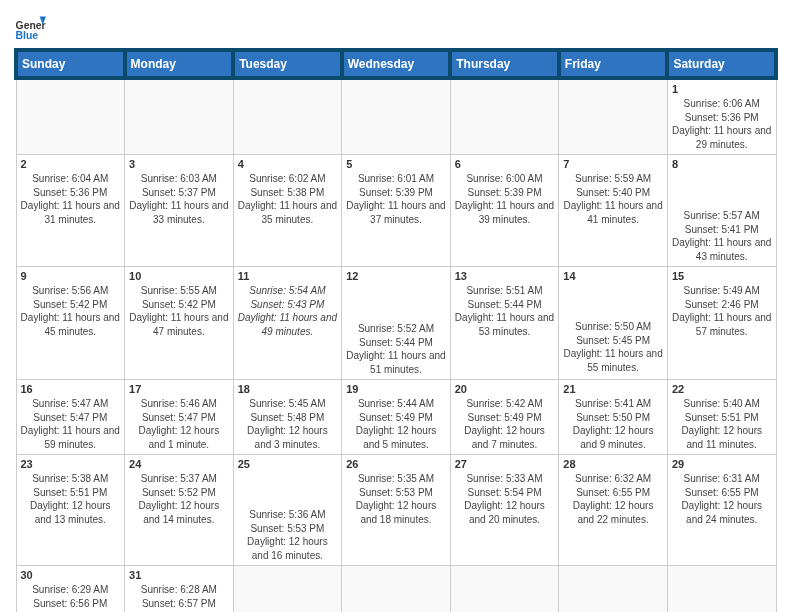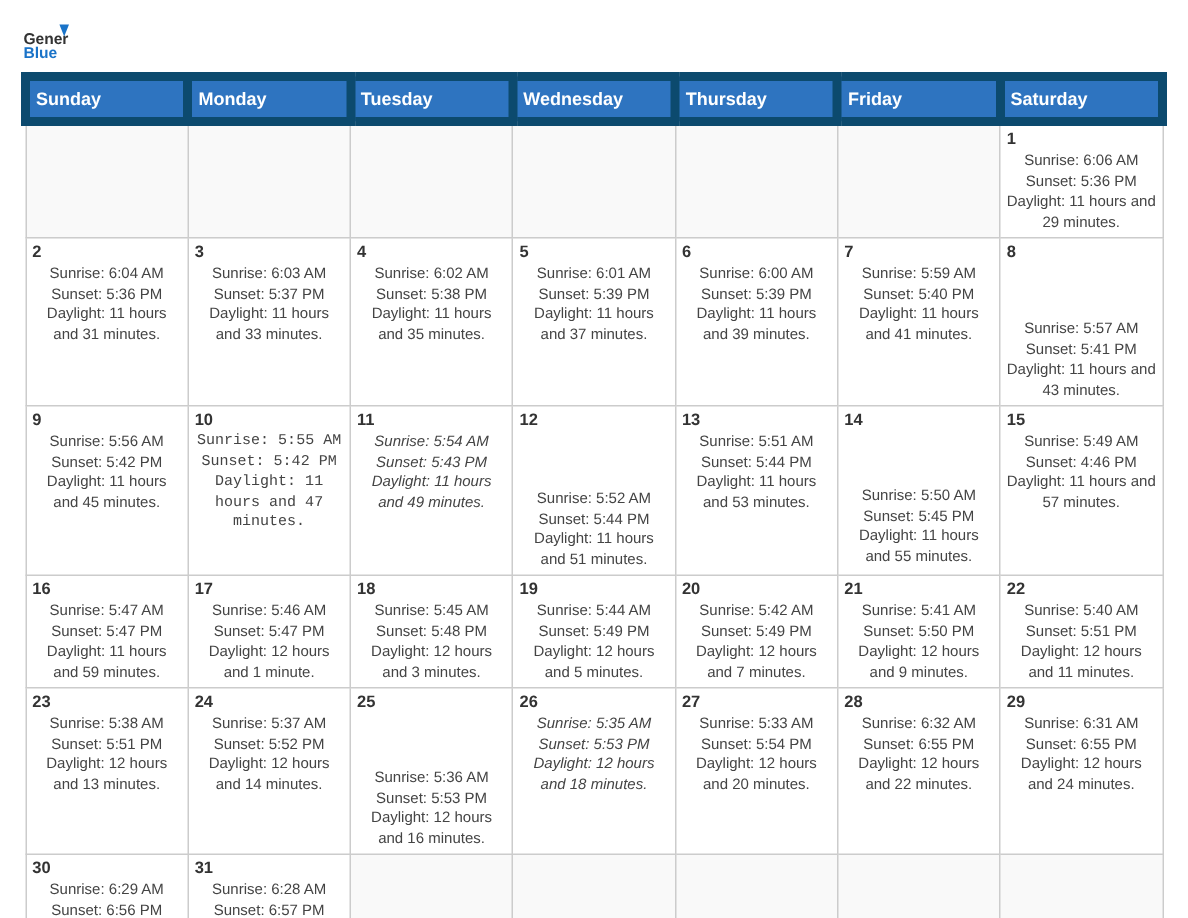--- a/index.html
+++ b/index.html
@@ -49,21 +49,21 @@
       margin-top: 6px;
       table-layout: fixed;
     }
     .calendar thead tr th {
       background-color: #2e74c0;
       color: #fff;
       font-size: 12px;
       font-weight: bold;
       padding: 5px 4px;
       text-align: left;
-      border: 6px solid #0c4a6e;
+      border: 4px solid #0c4a6e;
     }
     .calendar tbody tr td {
       border: 1px solid #ccc;
       vertical-align: top;
       padding: 3px 4px;
       font-size: 9.5px;
       color: #333;
       height: 72px;
       width: calc(100% / 7);
     }
@@ -175,21 +175,21 @@
         </tr>
         <tr>
           <td>
             <span class="cell-date">9</span>
             <div class="cell-info" style="white-space: pre-line;">Sunrise: 5:56 AM
 Sunset: 5:42 PM
 Daylight: 11 hours and 45 minutes.</div>
           </td>
           <td>
             <span class="cell-date">10</span>
-            <div class="cell-info" style="white-space: pre-line; font-family: Liberation Mono, monospace;">Sunrise: 5:55 AM
+            <div class="cell-info" style="white-space: pre-line;">Sunrise: 5:55 AM
 Sunset: 5:42 PM
 Daylight: 11 hours and 47 minutes.</div>
           </td>
           <td>
             <span class="cell-date">11</span>
             <div class="cell-info" style="white-space: pre-line; font-style: italic;">Sunrise: 5:54 AM
 Sunset: 5:43 PM
 Daylight: 11 hours and 49 minutes.</div>
           </td>
           <td>
@@ -206,21 +206,21 @@
           </td>
           <td>
             <span class="cell-date">14</span>
             <div class="cell-info" style="white-space: pre-line; margin-top: 38px;">Sunrise: 5:50 AM
 Sunset: 5:45 PM
 Daylight: 11 hours and 55 minutes.</div>
           </td>
           <td>
             <span class="cell-date">15</span>
             <div class="cell-info" style="white-space: pre-line;">Sunrise: 5:49 AM
-Sunset: 4:46 PM
+Sunset: 2:46 PM
 Daylight: 11 hours and 57 minutes.</div>
           </td>
         </tr>
         <tr>
           <td>
             <span class="cell-date">16</span>
             <div class="cell-info" style="white-space: pre-line;">Sunrise: 5:47 AM
 Sunset: 5:47 PM
 Daylight: 11 hours and 59 minutes.</div>
           </td>
@@ -275,21 +275,21 @@
 Daylight: 12 hours and 14 minutes.</div>
           </td>
           <td>
             <span class="cell-date">25</span>
             <div class="cell-info" style="white-space: pre-line; margin-top: 38px;">Sunrise: 5:36 AM
 Sunset: 5:53 PM
 Daylight: 12 hours and 16 minutes.</div>
           </td>
           <td>
             <span class="cell-date">26</span>
-            <div class="cell-info" style="white-space: pre-line; font-style: italic;">Sunrise: 5:35 AM
+            <div class="cell-info" style="white-space: pre-line;">Sunrise: 5:35 AM
 Sunset: 5:53 PM
 Daylight: 12 hours and 18 minutes.</div>
           </td>
           <td>
             <span class="cell-date">27</span>
             <div class="cell-info" style="white-space: pre-line;">Sunrise: 5:33 AM
 Sunset: 5:54 PM
 Daylight: 12 hours and 20 minutes.</div>
           </td>
           <td>

